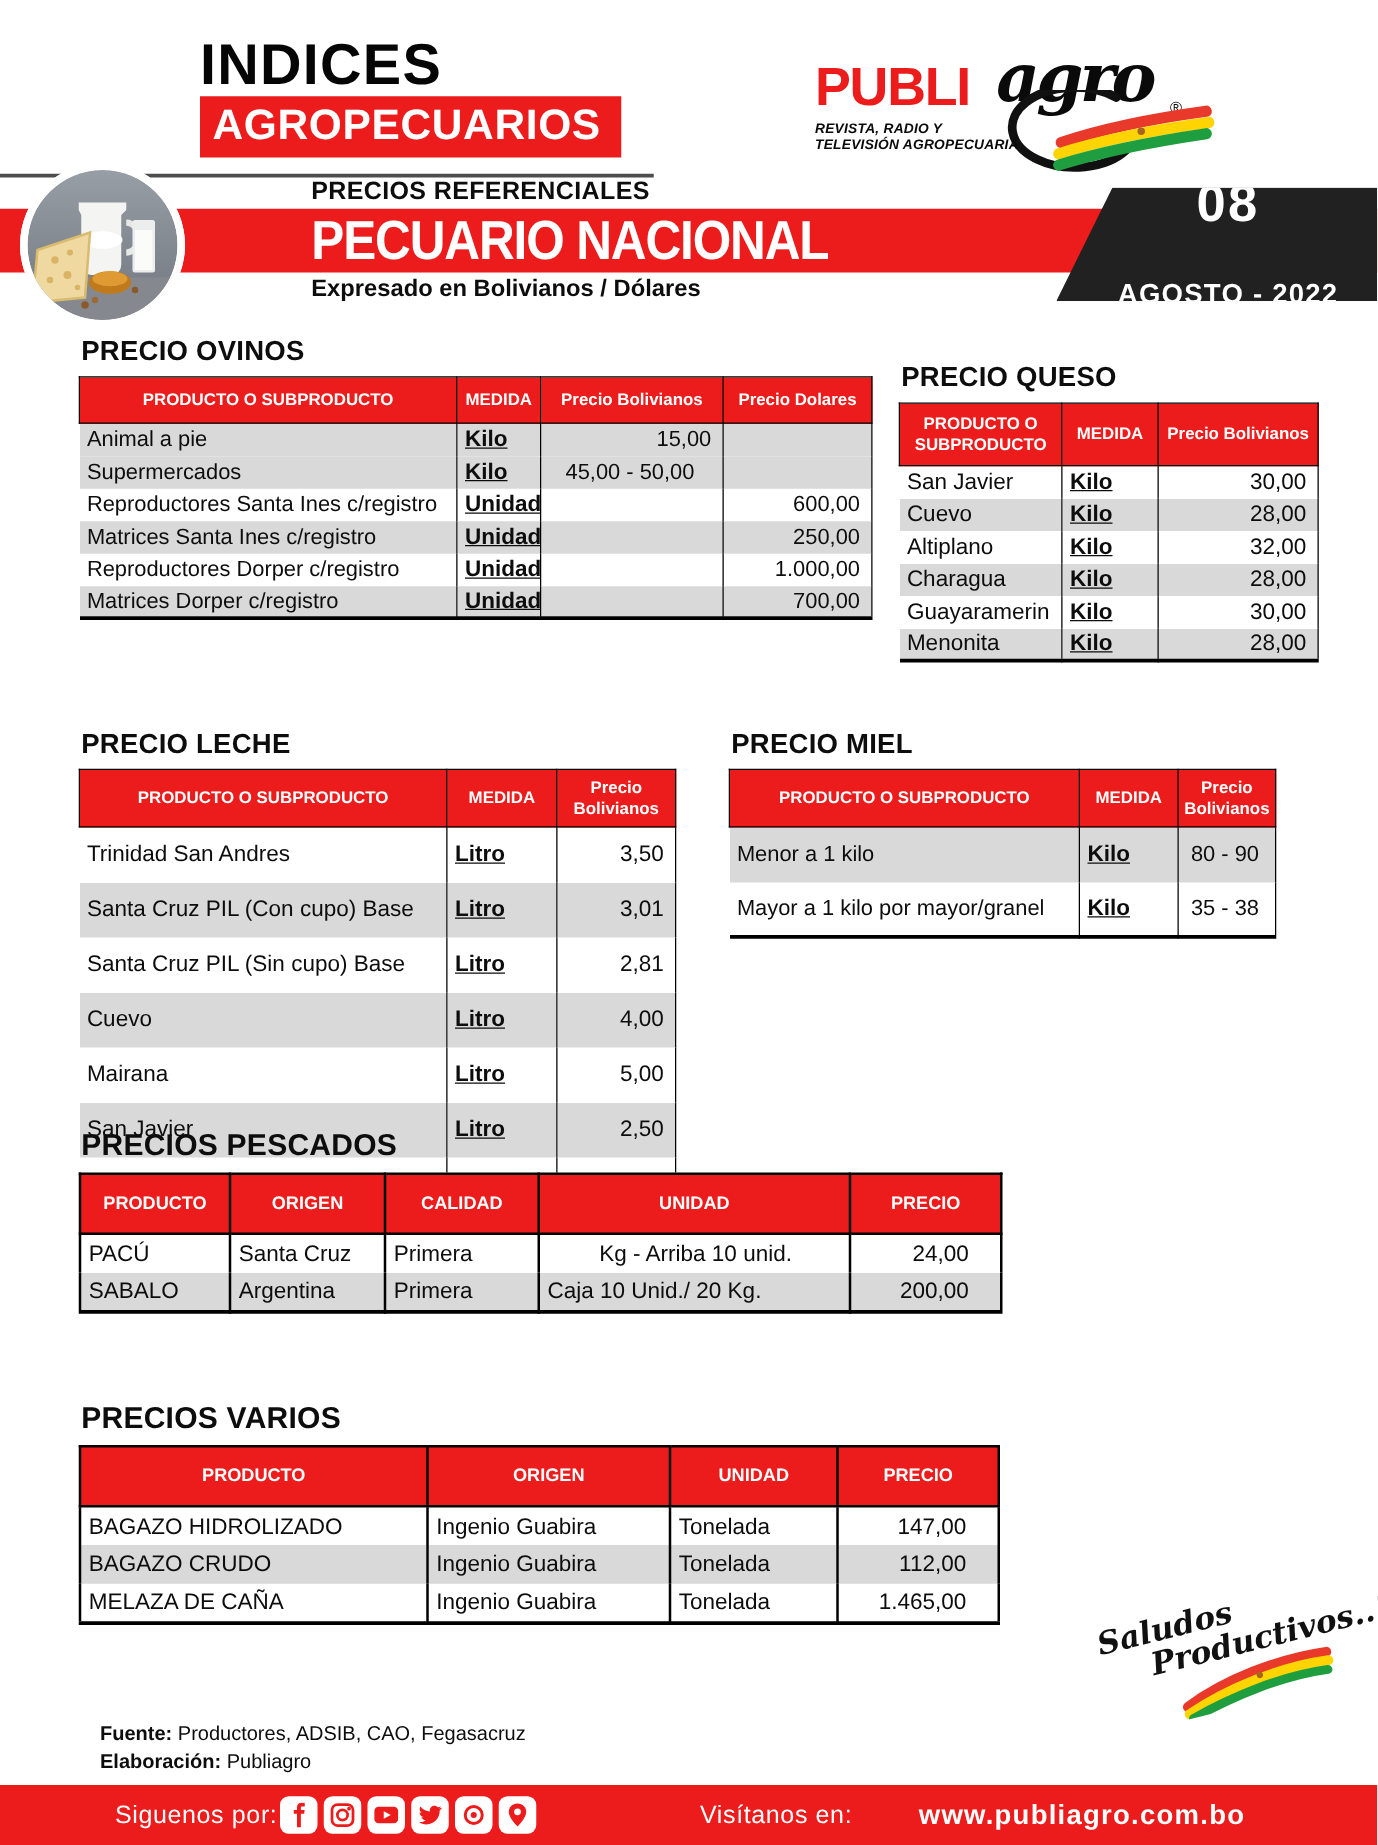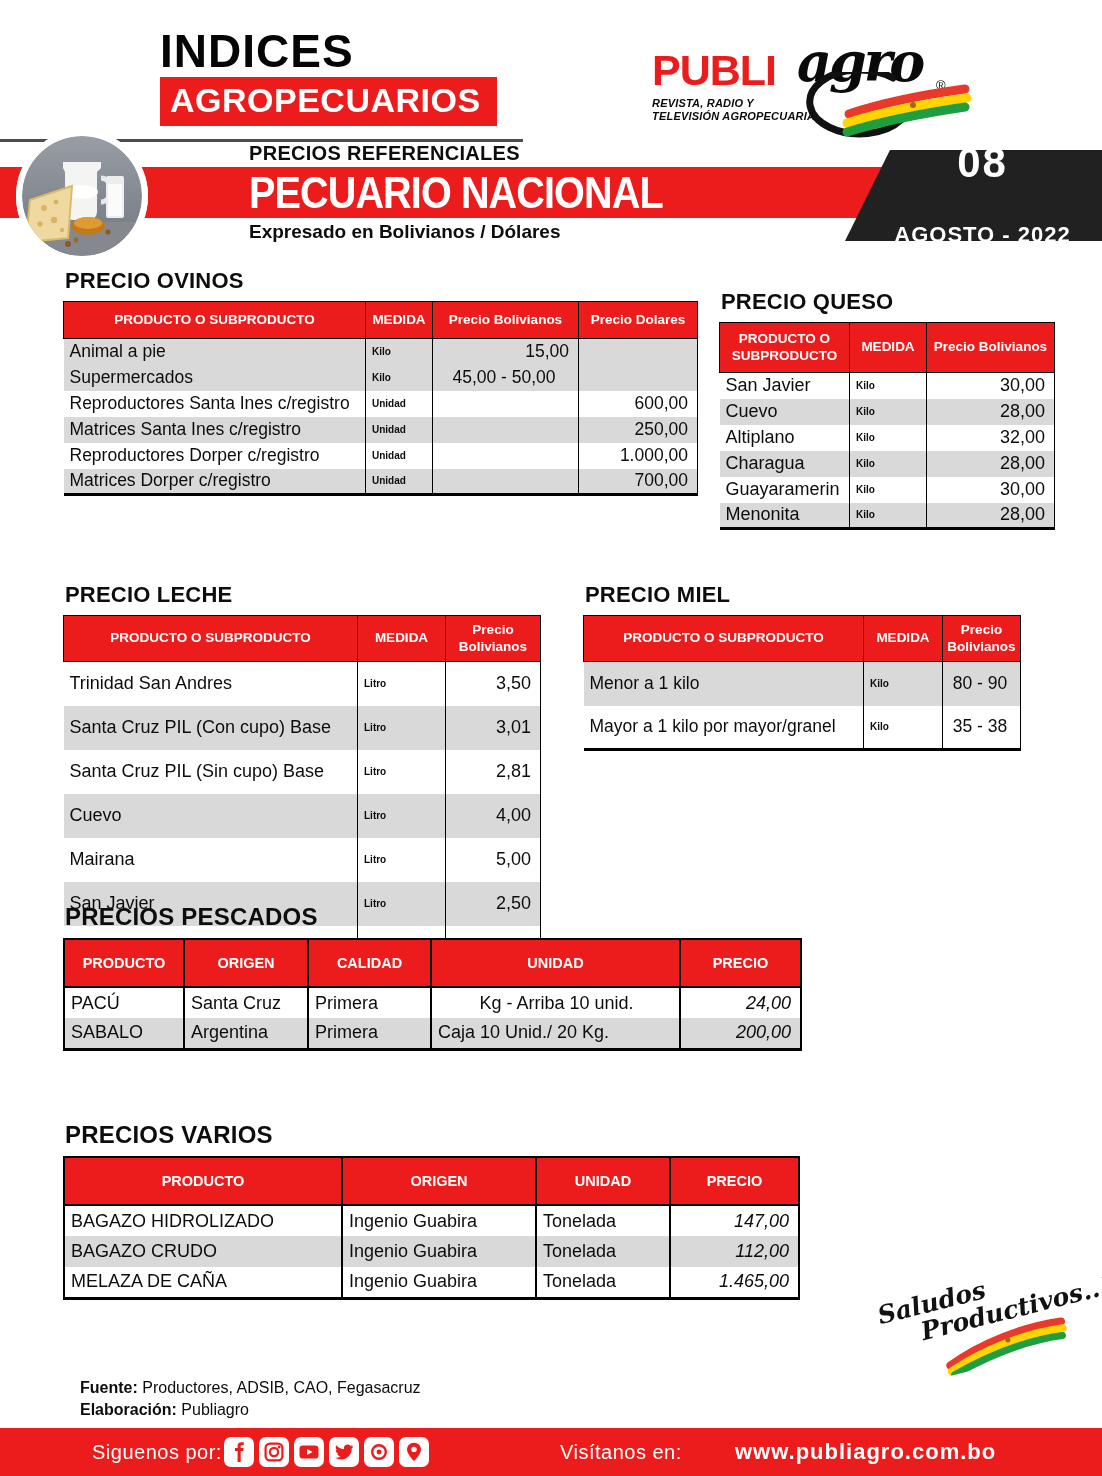--- a/index.html
+++ b/index.html
@@ -47,34 +47,34 @@
      padding:2px 3px;line-height:1.25;}
   td{white-space:nowrap;overflow:hidden;vertical-align:middle;padding:0 4px 0 6px;}
   tr.shade td{background:#D9D9D9;}
   .ctr{text-align:center !important;}
 
   
   .xl th{border:1.6px solid #000;font-size:13.5px;}
   .xl td{border-right:1.6px solid #000;font-size:17.5px;}
   .xl{border-bottom:3px solid #000;}
   .xl td:first-child{border-left:none;}
-  .xl td:nth-child(2){font-size:10px;font-weight:600;}
+  .xl td:nth-child(2){font-size:18px;font-weight:600;text-decoration:underline;}
 
   .t-ovinos td{height:26px;}   .t-ovinos th{height:37px;}
   .t-queso td{height:26px;font-size:18px;}    .t-queso th{height:50px;}
   .t-leche td{height:44px;font-size:18px;}    .t-leche th{height:46px;}
   .t-miel td{height:44px;}     .t-miel th{height:46px;}
   .t-ovinos td:nth-child(3),.t-ovinos td:nth-child(4),
   .t-queso td:nth-child(3),.t-leche td:nth-child(3),.t-miel td:nth-child(3){text-align:right;padding-right:9px;}
 
   
   .grid{border:2.5px solid #000;border-bottom:3px solid #000;}
   .grid th{border:2.5px solid #000;font-size:14.5px;height:48px;}
   .grid td{border-left:2.5px solid #000;border-right:2.5px solid #000;font-size:18px;height:31px;}
-  .t-pescados td:nth-child(5),.t-varios td:nth-child(4){text-align:right;padding-right:9px;font-style:italic;}
+  .t-pescados td:nth-child(5),.t-varios td:nth-child(4){text-align:right;padding-right:25px;}
 
   
   .stamp{left:882px;top:1278px;width:210px;height:130px;transform:rotate(-14deg);z-index:2;}
   .stamp .s1,.stamp .s2{font-family:"DejaVu Serif","Liberation Serif",serif;font-style:italic;font-weight:700;
         font-size:25px;color:#111;line-height:26px;white-space:nowrap;}
   .stamp .s1{margin-left:6px;}
   .stamp .s2{margin-left:44px;}
   .stamp svg{margin:2px 0 0 58px;display:block;}
 
   

